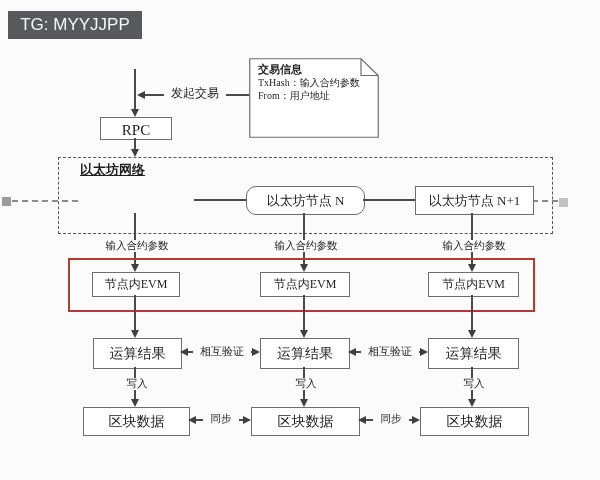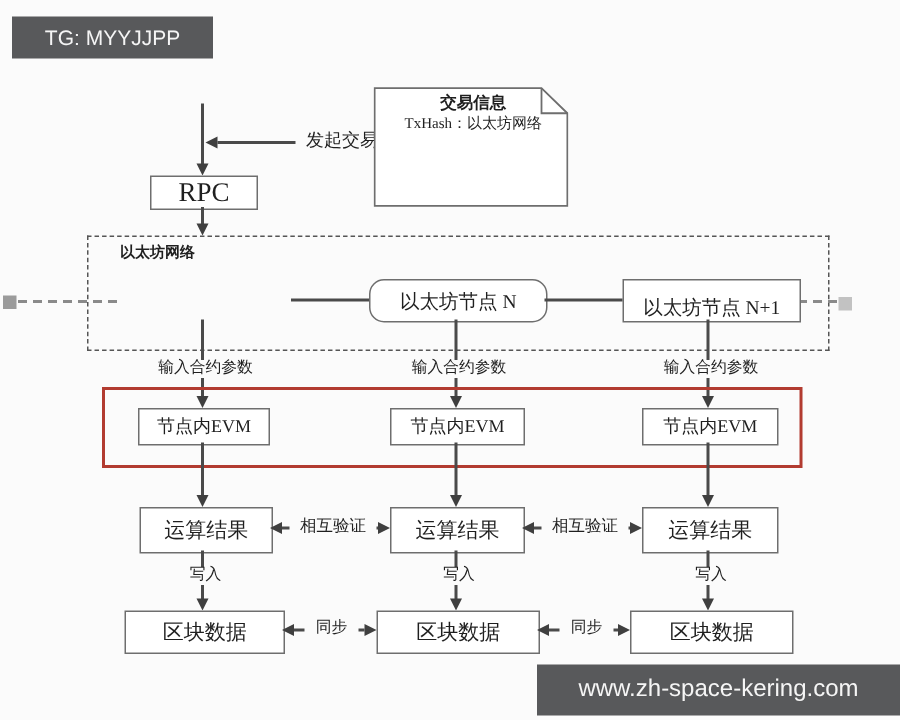--- a/index.html
+++ b/index.html
@@ -16,69 +16,70 @@
          border-right:4px solid transparent;border-top:8px solid #3f3f3f;}
   .arr-l{position:absolute;width:0;height:0;border-top:4px solid transparent;
          border-bottom:4px solid transparent;border-right:8px solid #3f3f3f;}
   .arr-r{position:absolute;width:0;height:0;border-top:4px solid transparent;
          border-bottom:4px solid transparent;border-left:8px solid #3f3f3f;}
   .lbl{position:absolute;background:#fbfbfb;text-align:center;white-space:nowrap;
        padding:0 2px;line-height:1.15;}
   .netbox{position:absolute;border:1.5px dashed #555;background:transparent;}
   .redbox{position:absolute;border:2px solid #b23b30;}
   .sq{position:absolute;width:9px;height:9px;}
-  .callout-text{position:absolute;font-size:10px;line-height:13px;text-align:center;}
+  .callout-text{position:absolute;font-size:10px;line-height:13px;}
   .callout-text .t{font-weight:bold;font-size:11px;}
   .callout-text span{display:block;}
 </style>
 </head>
 <body>
 
 <div id="stage">
 
-  <div class="banner" style="left:8px;top:11px;width:134px;height:28px;font-size:14px;justify-content:center;">
+  <div class="banner" style="left:8px;top:11px;width:134px;height:28px;font-size:17px;justify-content:center;">
     <span>TG: MYYJJPP</span>
   </div>
 
 
   <div class="vline" style="left:134px;top:69px;height:41px;"></div>
   <div class="arr-d" style="left:131px;top:109px;"></div>
 
   <div class="hline" style="left:145px;top:94px;width:105px;"></div>
   <div class="arr-l" style="left:137px;top:91px;"></div>
-  <div class="lbl" style="left:164px;top:87px;width:58px;font-size:12px;margin-left:33px;">发起交易</div>
+  <div class="lbl" style="left:164px;top:87px;width:58px;font-size:12px;">发起交易</div>
 
-  <div class="box" style="left:100px;top:117px;width:70px;height:21px;font-size:18px;align-items:flex-end;">
+  <div class="box" style="left:100px;top:117px;width:70px;height:21px;font-size:15px;align-items:flex-end;">
     <span>RPC</span>
   </div>
 
   <div class="vline" style="left:134px;top:138px;height:13px;"></div>
   <div class="arr-d" style="left:131px;top:149px;"></div>
 
   <svg style="position:absolute;left:249px;top:58px;" width="130" height="80">
     <path d="M0.75 0.75 H112 L129.25 17.5 V79.25 H0.75 Z" fill="#ffffff" stroke="#6e6e6e" stroke-width="1.2"></path>
     <path d="M112 0.75 V17.5 H129.25" fill="none" stroke="#6e6e6e" stroke-width="1.2"></path>
   </svg>
   <div class="callout-text" style="left:258px;top:63px;width:115px;">
     <span class="t">交易信息</span>
-    <span>TxHash：以太坊网络</span>
+    <span>TxHash：输入合约参数</span>
+    <span>From：用户地址</span>
   </div>
 
   <div class="netbox" style="left:58px;top:157px;width:493px;height:75px;"></div>
-  <div class="lbl" style="left:78px;top:163px;font-weight:bold;font-size:10px;background:transparent;">以太坊网络</div>
+  <div class="lbl" style="left:78px;top:163px;font-weight:bold;font-size:13px;background:transparent;text-decoration:underline;">以太坊网络</div>
 
   <div class="sq" style="left:2px;top:197px;background:#9b9b9b;"></div>
   <div class="dashline" style="left:12px;top:200px;width:66px;"></div>
   <div class="dashline" style="left:532px;top:200px;width:26px;"></div>
   <div class="sq" style="left:559px;top:198px;background:#c2c2c2;"></div>
 
   <div class="box" style="left:246px;top:186px;width:117px;height:27px;font-size:13px;border-radius:10px;">
     <span>以太坊节点 N</span>
   </div>
-  <div class="box" style="left:415px;top:186px;width:117px;height:27px;font-size:13px;align-items:flex-end;">
+  <div class="box" style="left:415px;top:186px;width:117px;height:27px;font-size:13px;">
     <span>以太坊节点 N+1</span>
   </div>
   <div class="hline" style="left:194px;top:199px;width:52px;"></div>
   <div class="hline" style="left:363px;top:199px;width:52px;"></div>
 
   <div class="vline" style="left:134px;top:213px;height:53px;"></div>
   <div class="vline" style="left:303px;top:213px;height:53px;"></div>
   <div class="vline" style="left:471px;top:213px;height:53px;"></div>
   <div class="arr-d" style="left:131px;top:264px;"></div>
   <div class="arr-d" style="left:300px;top:264px;"></div>
@@ -147,17 +148,14 @@
 
   <div class="hline" style="left:196px;top:419px;width:47px;"></div>
   <div class="arr-l" style="left:188px;top:416px;"></div>
   <div class="arr-r" style="left:243px;top:416px;"></div>
   <div class="lbl" style="left:203px;top:413px;width:32px;font-size:10.5px;">同步</div>
   <div class="hline" style="left:366px;top:419px;width:46px;"></div>
   <div class="arr-l" style="left:358px;top:416px;"></div>
   <div class="arr-r" style="left:412px;top:416px;"></div>
   <div class="lbl" style="left:373px;top:413px;width:32px;font-size:10.5px;">同步</div>
 
-  <div class="banner" style="left:358px;top:443px;width:242px;height:34px;font-size:16px;justify-content:center;">
-    <span>www.zh-space-kering.com</span>
-  </div>
 
 </div>
 
 </body></html>

